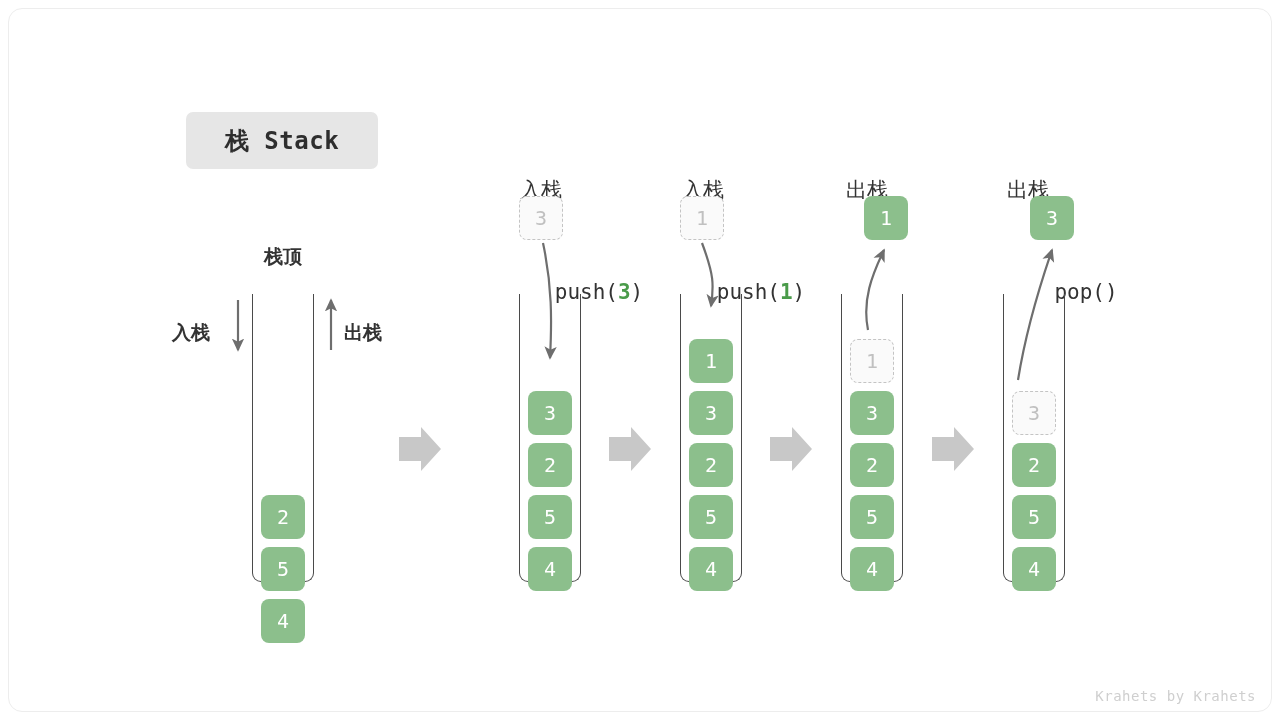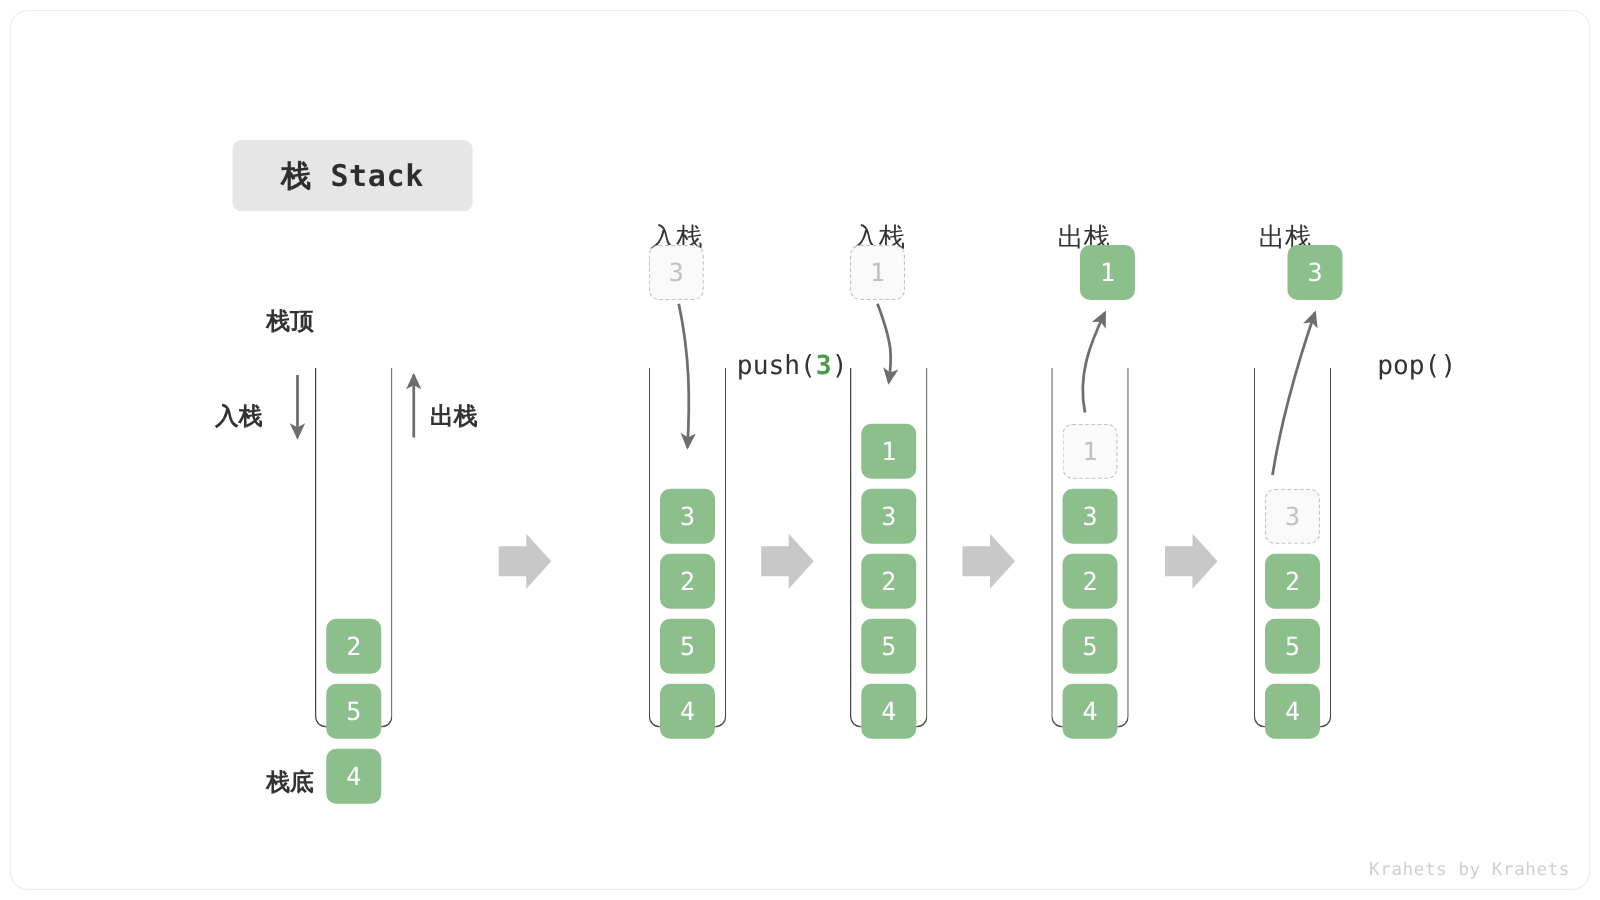--- a/index.html
+++ b/index.html
@@ -62,37 +62,38 @@
     line-height: 34px;
     white-space: pre;
   }
   .col-caption .cn {
     display: block;
     text-align: left;
     padding-left: 2px;
   }
   .col-caption .code {
     display: block;
-    text-align: right;
+    text-align: center;
     padding-left: 2px;
   }
   .col-caption .argnum { color: #4a9b4a; font-weight: bold; }
 
   .side-label {
     position: absolute;
     font-family: "Liberation Sans", sans-serif;
     font-size: 19px;
     font-weight: bold;
     color: #333333;
     white-space: nowrap;
   }
 
   .cap-label {
     position: absolute;
     width: 140px;
+    text-align: center;
     font-family: "Liberation Sans", sans-serif;
     font-size: 19px;
     font-weight: bold;
     color: #333333;
   }
 
   
   .stack-wrap { position: absolute; }
   .stack-box {
     position: absolute;
@@ -177,20 +178,21 @@
   <div class="stack-wrap" style="left:519px; top:294px;">
     <div class="stack-box"></div>
     <div class="cell solid" style="left:9px; top:97px;">3</div>
     <div class="cell solid" style="left:9px; top:149px;">2</div>
     <div class="cell solid" style="left:9px; top:201px;">5</div>
     <div class="cell solid" style="left:9px; top:253px;">4</div>
   </div>
 
   <div class="col-caption" style="left:680px; top:105px;">
     <span class="cn">入栈</span>
+    <span class="code"><span>push(</span><span class="argnum">1</span><span>)</span></span>
   </div>
   <div class="cell ghost" style="left:680px; top:196px;">1</div>
   <div class="stack-wrap" style="left:680px; top:294px;">
     <div class="stack-box"></div>
     <div class="cell solid" style="left:9px; top:45px;">1</div>
     <div class="cell solid" style="left:9px; top:97px;">3</div>
     <div class="cell solid" style="left:9px; top:149px;">2</div>
     <div class="cell solid" style="left:9px; top:201px;">5</div>
     <div class="cell solid" style="left:9px; top:253px;">4</div>
   </div>

